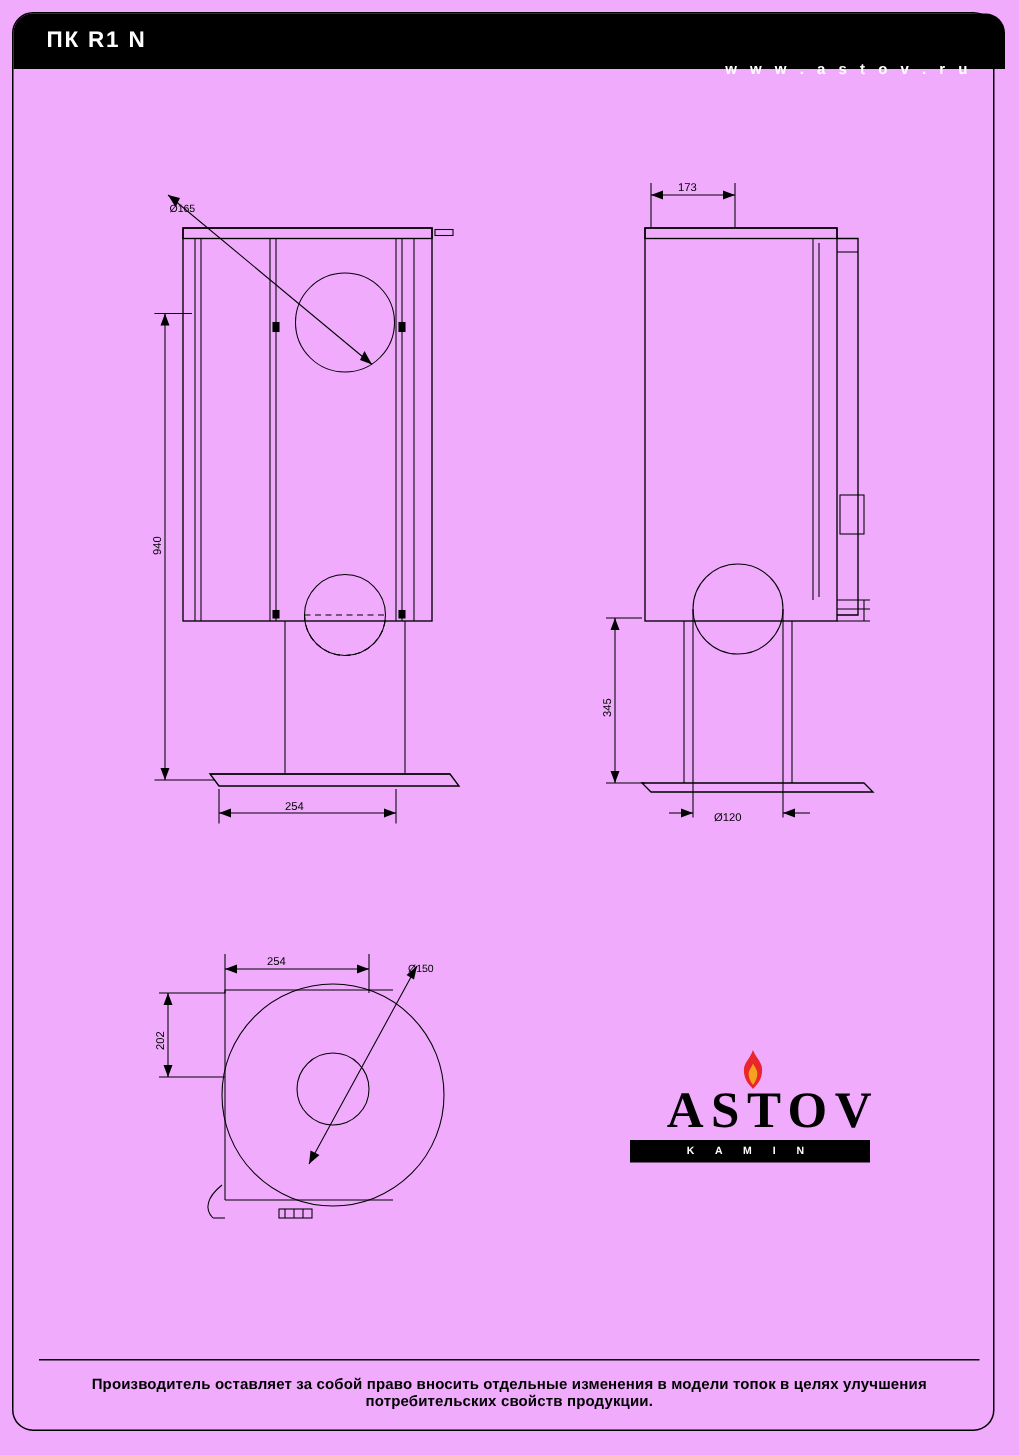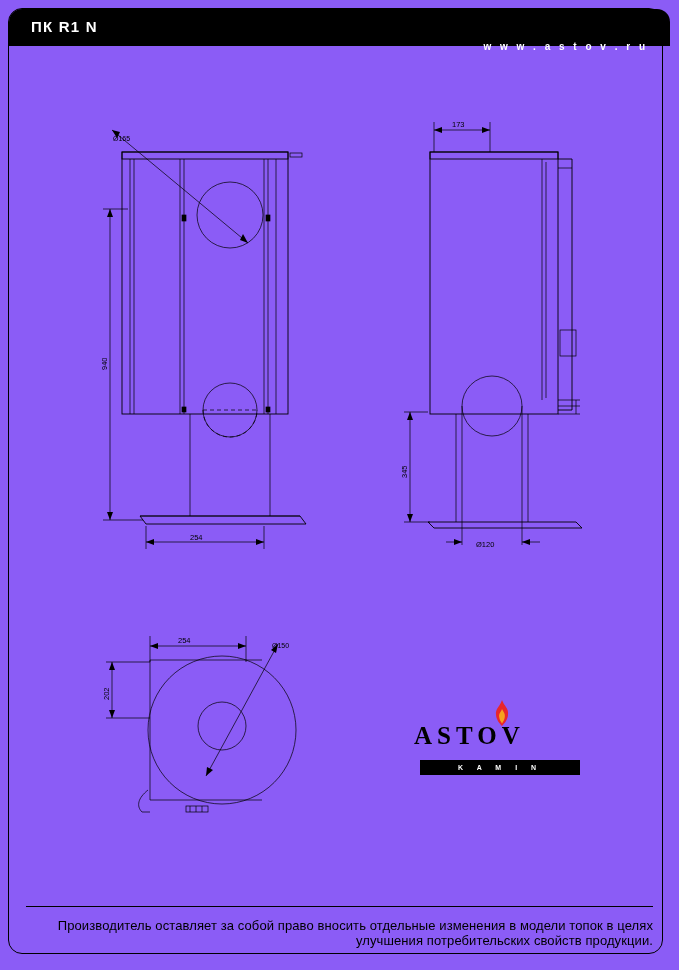--- a/index.html
+++ b/index.html
@@ -12,21 +12,21 @@
     height: 970px;
     font-family: "Liberation Sans", sans-serif;
     position: relative;
     overflow: hidden;
   }
   .page {
     position: absolute;
     left: 0; top: 0;
     width: 679px;
     height: 970px;
-    background: #8b5cf6;
+    background: #f0abfc;
   }
   
   .frame {
     position: absolute;
     left: 8px; top: 8px;
     width: 655px;   
     height: 946px;
     border: 1px solid #000;
     border-radius: 14px;
     box-sizing: border-box;
@@ -70,24 +70,25 @@
     top: 906px;
     width: 627px;
     height: 1px;
     background: #000000;
   }
   .footer-note {
     position: absolute;
     left: 26px;
     top: 918px;
     width: 627px;
-    text-align: right;
-    font-size: 13px;
+    text-align: center;
+    font-size: 10px;
     color: #000000;
     letter-spacing: 0.1px;
+    font-weight: bold;
   }
   
   .canvas {
     position: absolute;
     left: 0; top: 0;
     width: 679px;
     height: 970px;
   }
   svg { display: block; }
   .logo-wrap {
@@ -95,22 +96,22 @@
     left: 414px;
     top: 700px;
     width: 172px;
     height: 85px;
   }
   .logo-text {
     position: absolute;
     left: 0;
     top: 22px;
     width: 172px;
-    text-align: left;
-    font-size: 25px;
+    text-align: right;
+    font-size: 34px;
     font-weight: bold;
     letter-spacing: 5px;
     color: #000;
     font-family: "Liberation Serif", serif;
   }
   .logo-sub {
     position: absolute;
     left: 6px;
     top: 60px;
     width: 160px;

